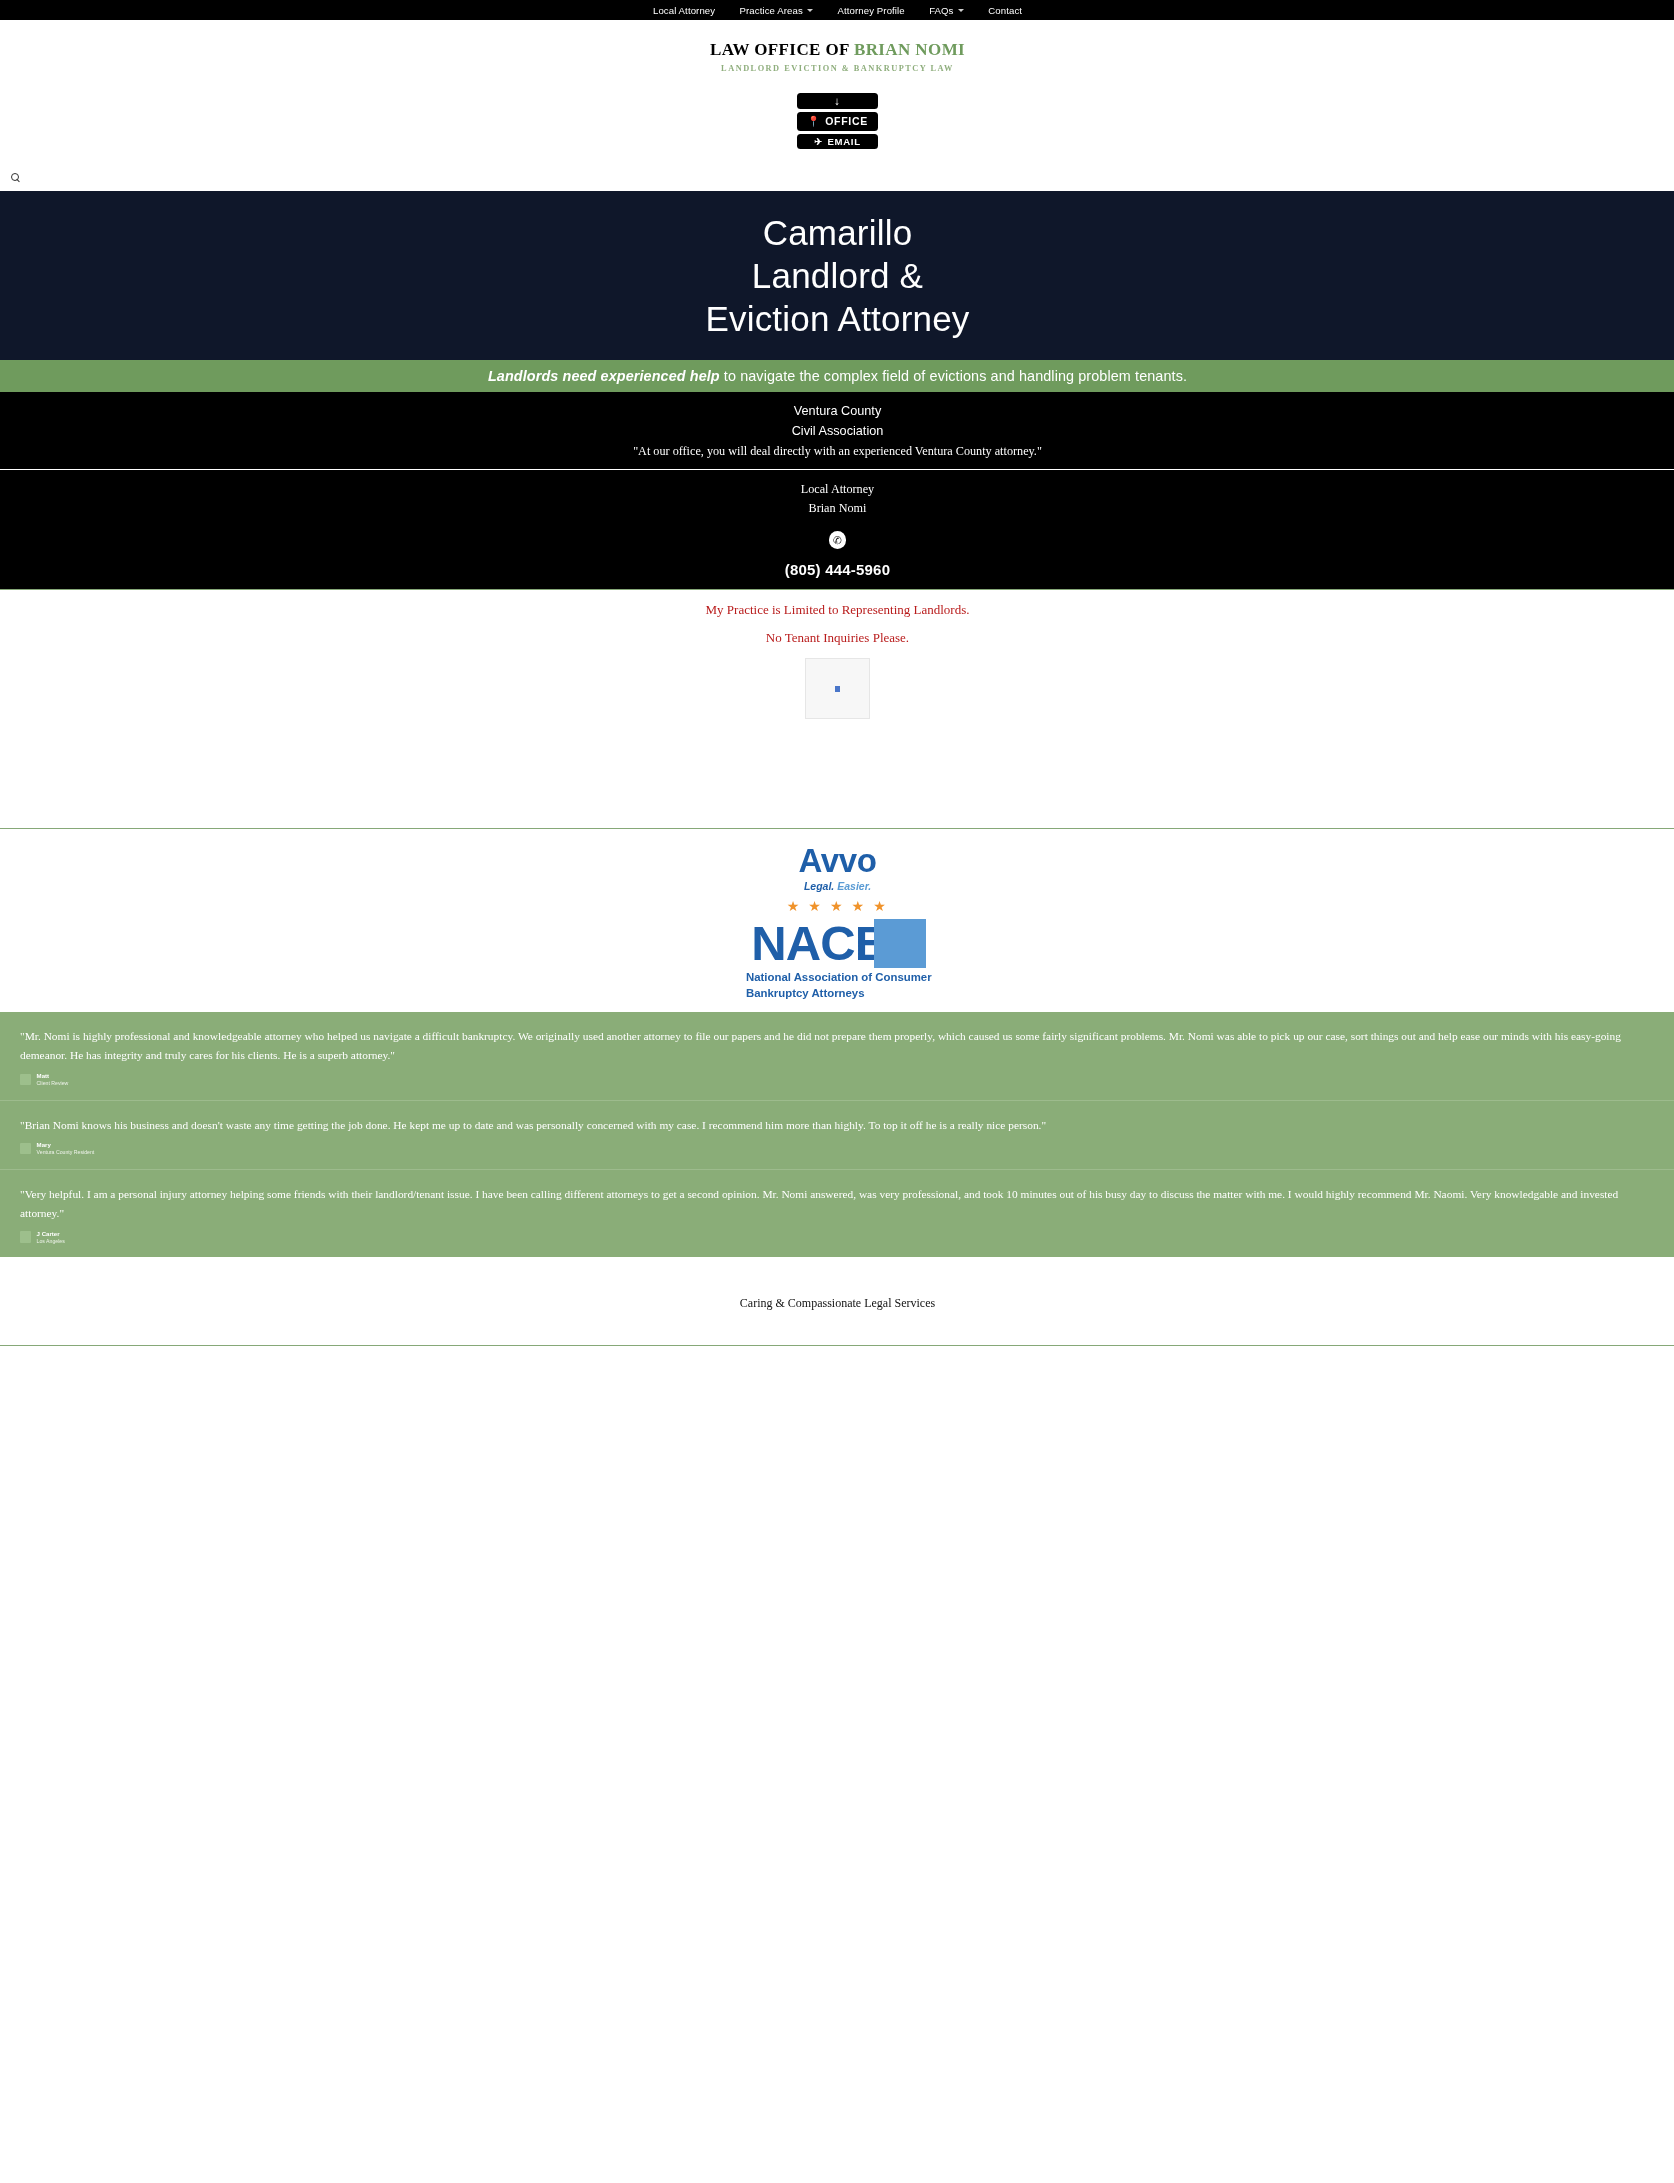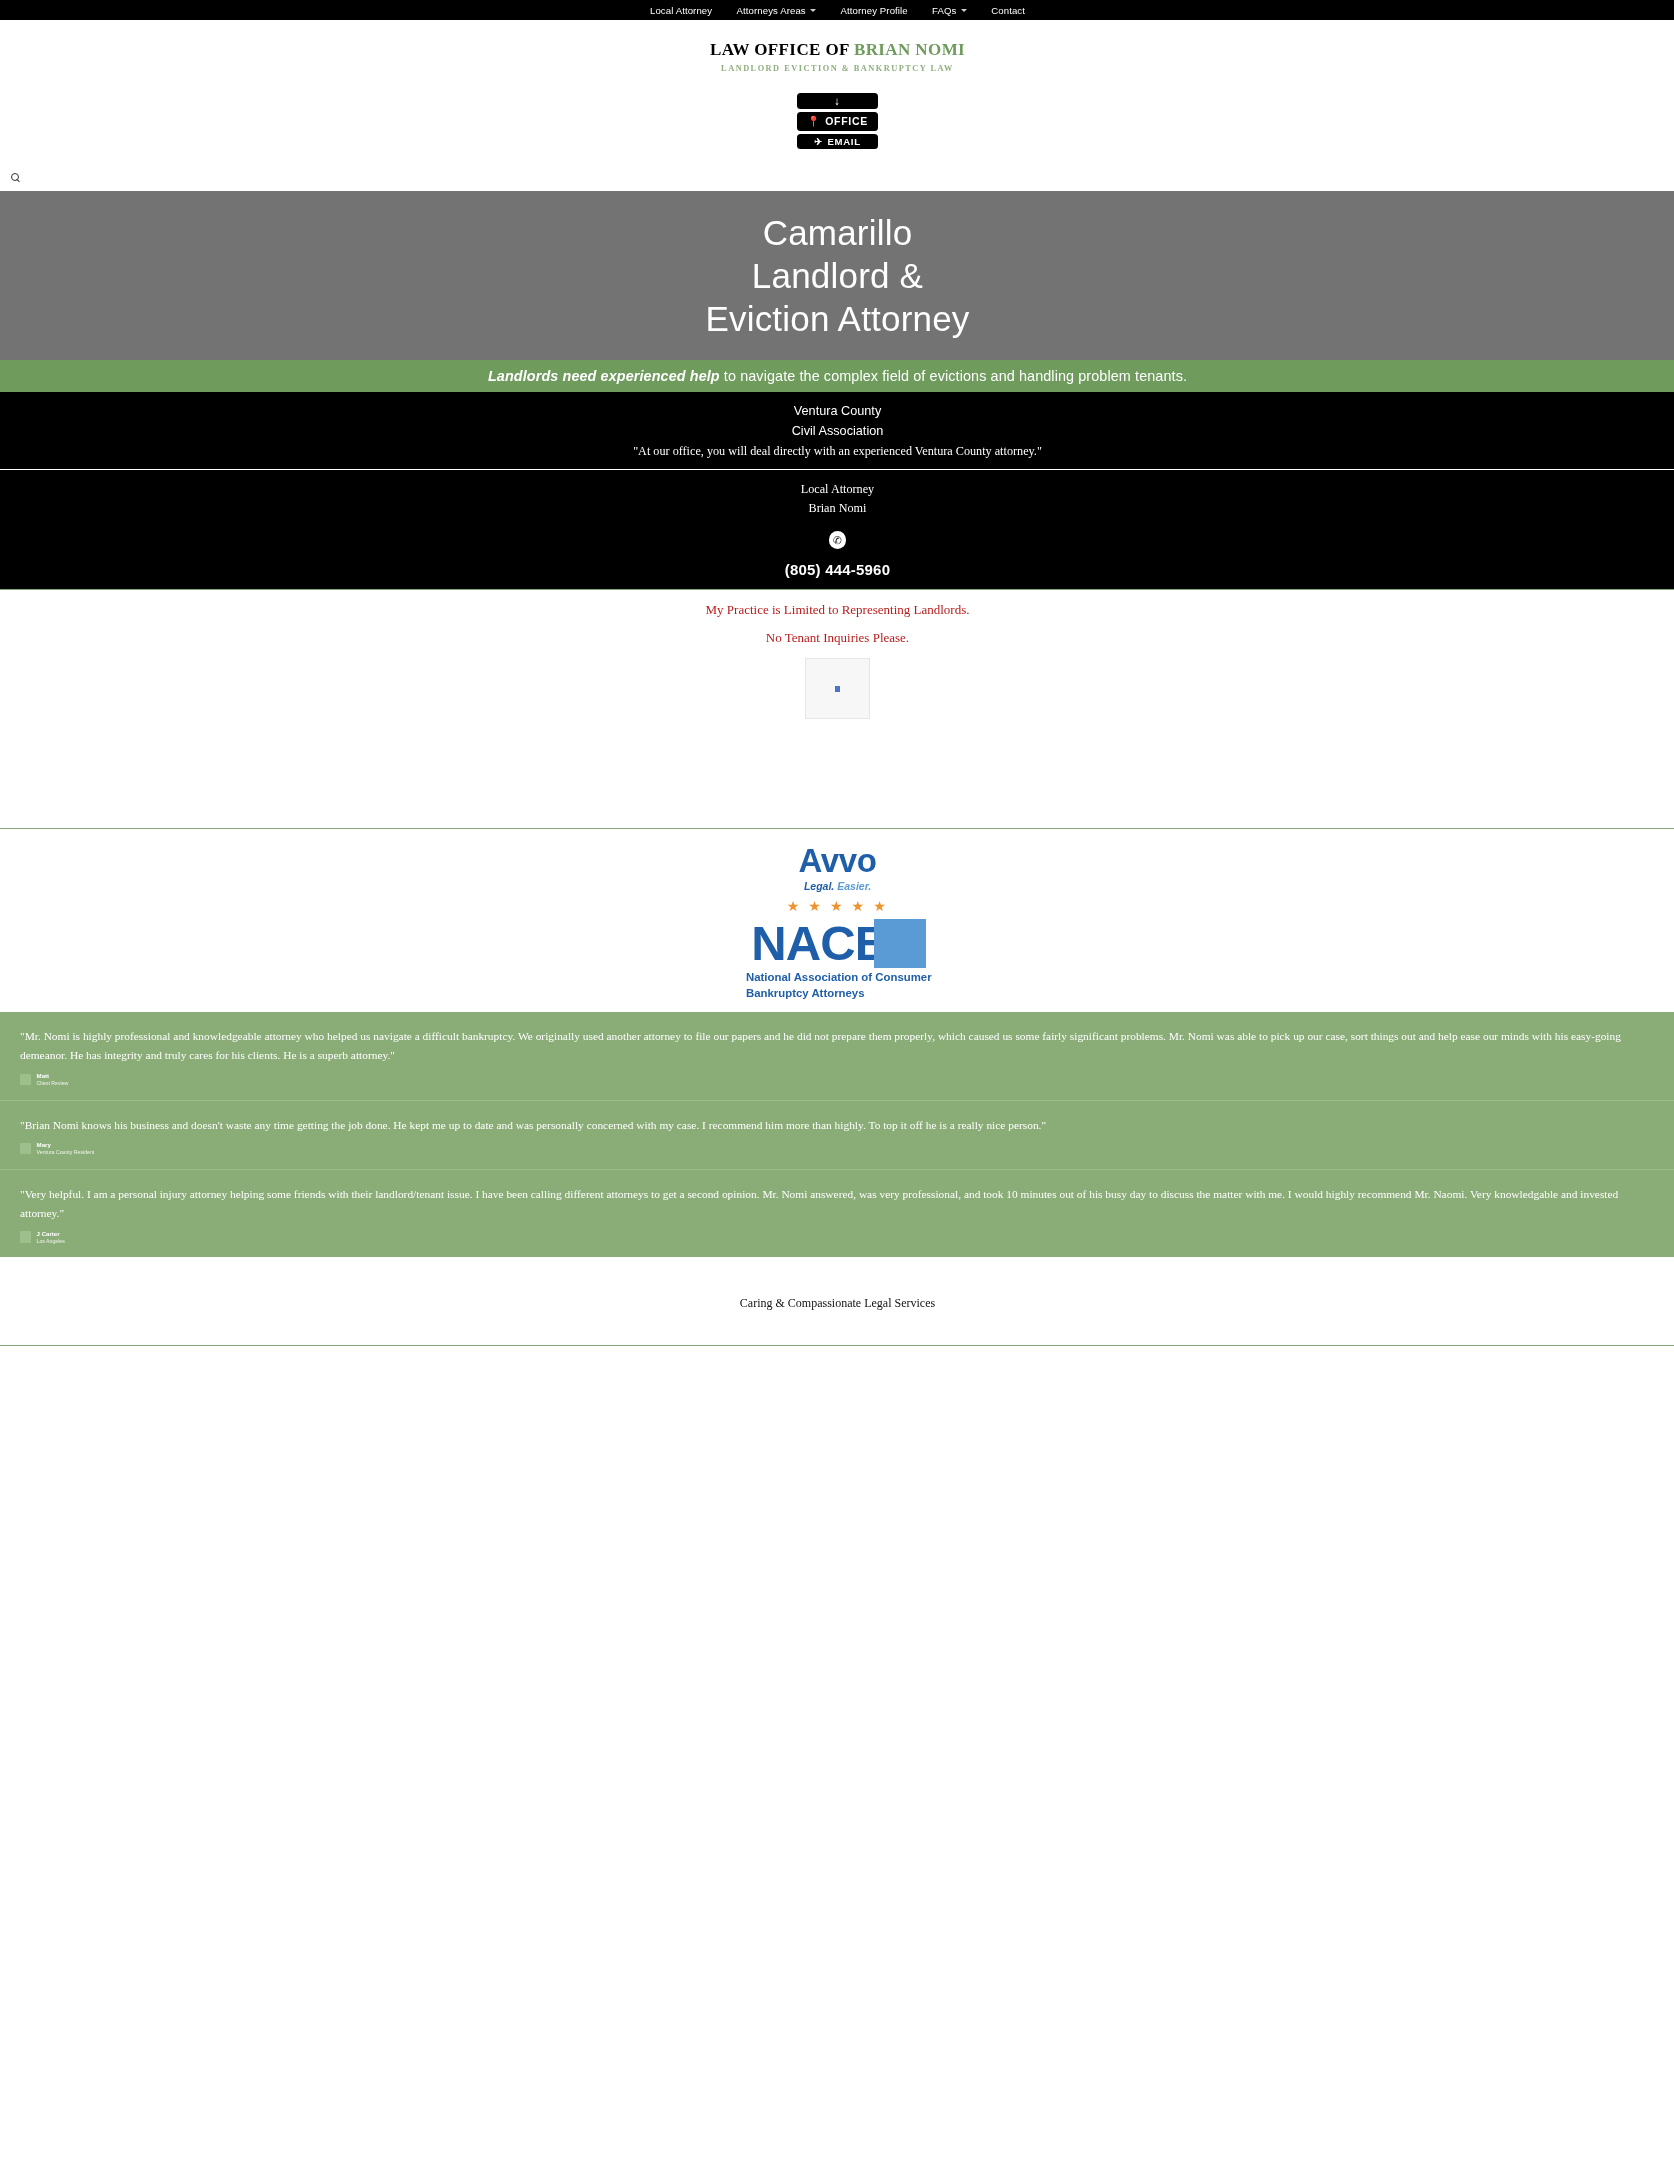--- a/index.html
+++ b/index.html
@@ -117,21 +117,21 @@
     content: "";
     position: absolute;
     width: 3.9px; height: 1.1px;
     background: #333;
     transform: rotate(45deg);
     left: 5.7px; top: 7.4px;
   }
 
   
   .hero {
-    background: #737373;
+    background: #0f172a;
     color: #fff;
     text-align: center;
     padding: 21px 0 19px 0;
   }
   .hero-line {
     font-size: 35px;
     line-height: 1.22;
     font-weight: 400;
     letter-spacing: 0.2px;
   }
@@ -340,21 +340,21 @@
   .blank-body { height: 856px; background: #ffffff; }
 </style>
 </head>
 <body>
 
 <div class="topnav">
   <div class="nav-item">
     <span>Local Attorney</span>
   </div>
   <div class="nav-item">
-    <span>Attorneys Areas</span>
+    <span>Practice Areas</span>
     <span class="chev"></span>
   </div>
   <div class="nav-item">
     <span>Attorney Profile</span>
   </div>
   <div class="nav-item">
     <span>FAQs</span>
     <span class="chev"></span>
   </div>
   <div class="nav-item">

